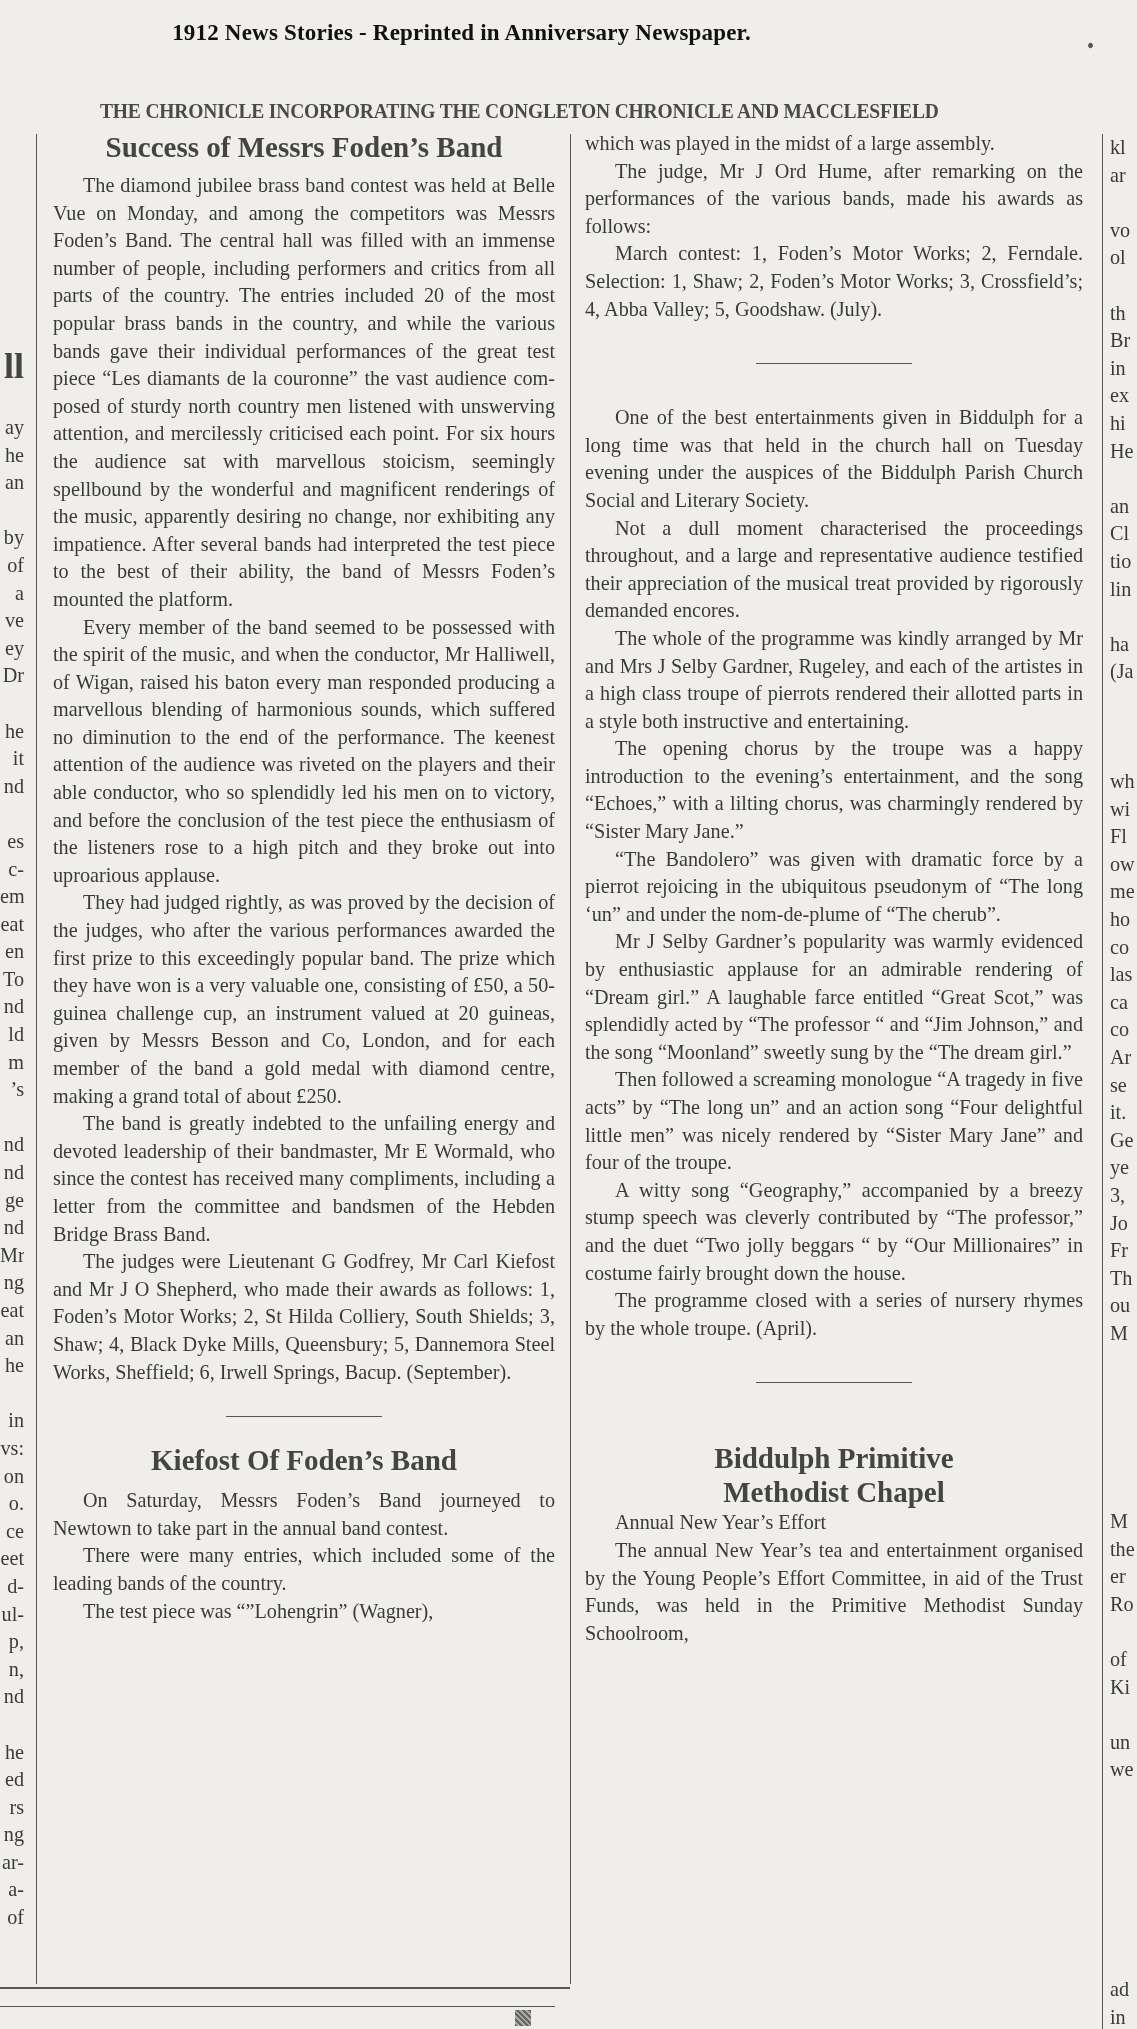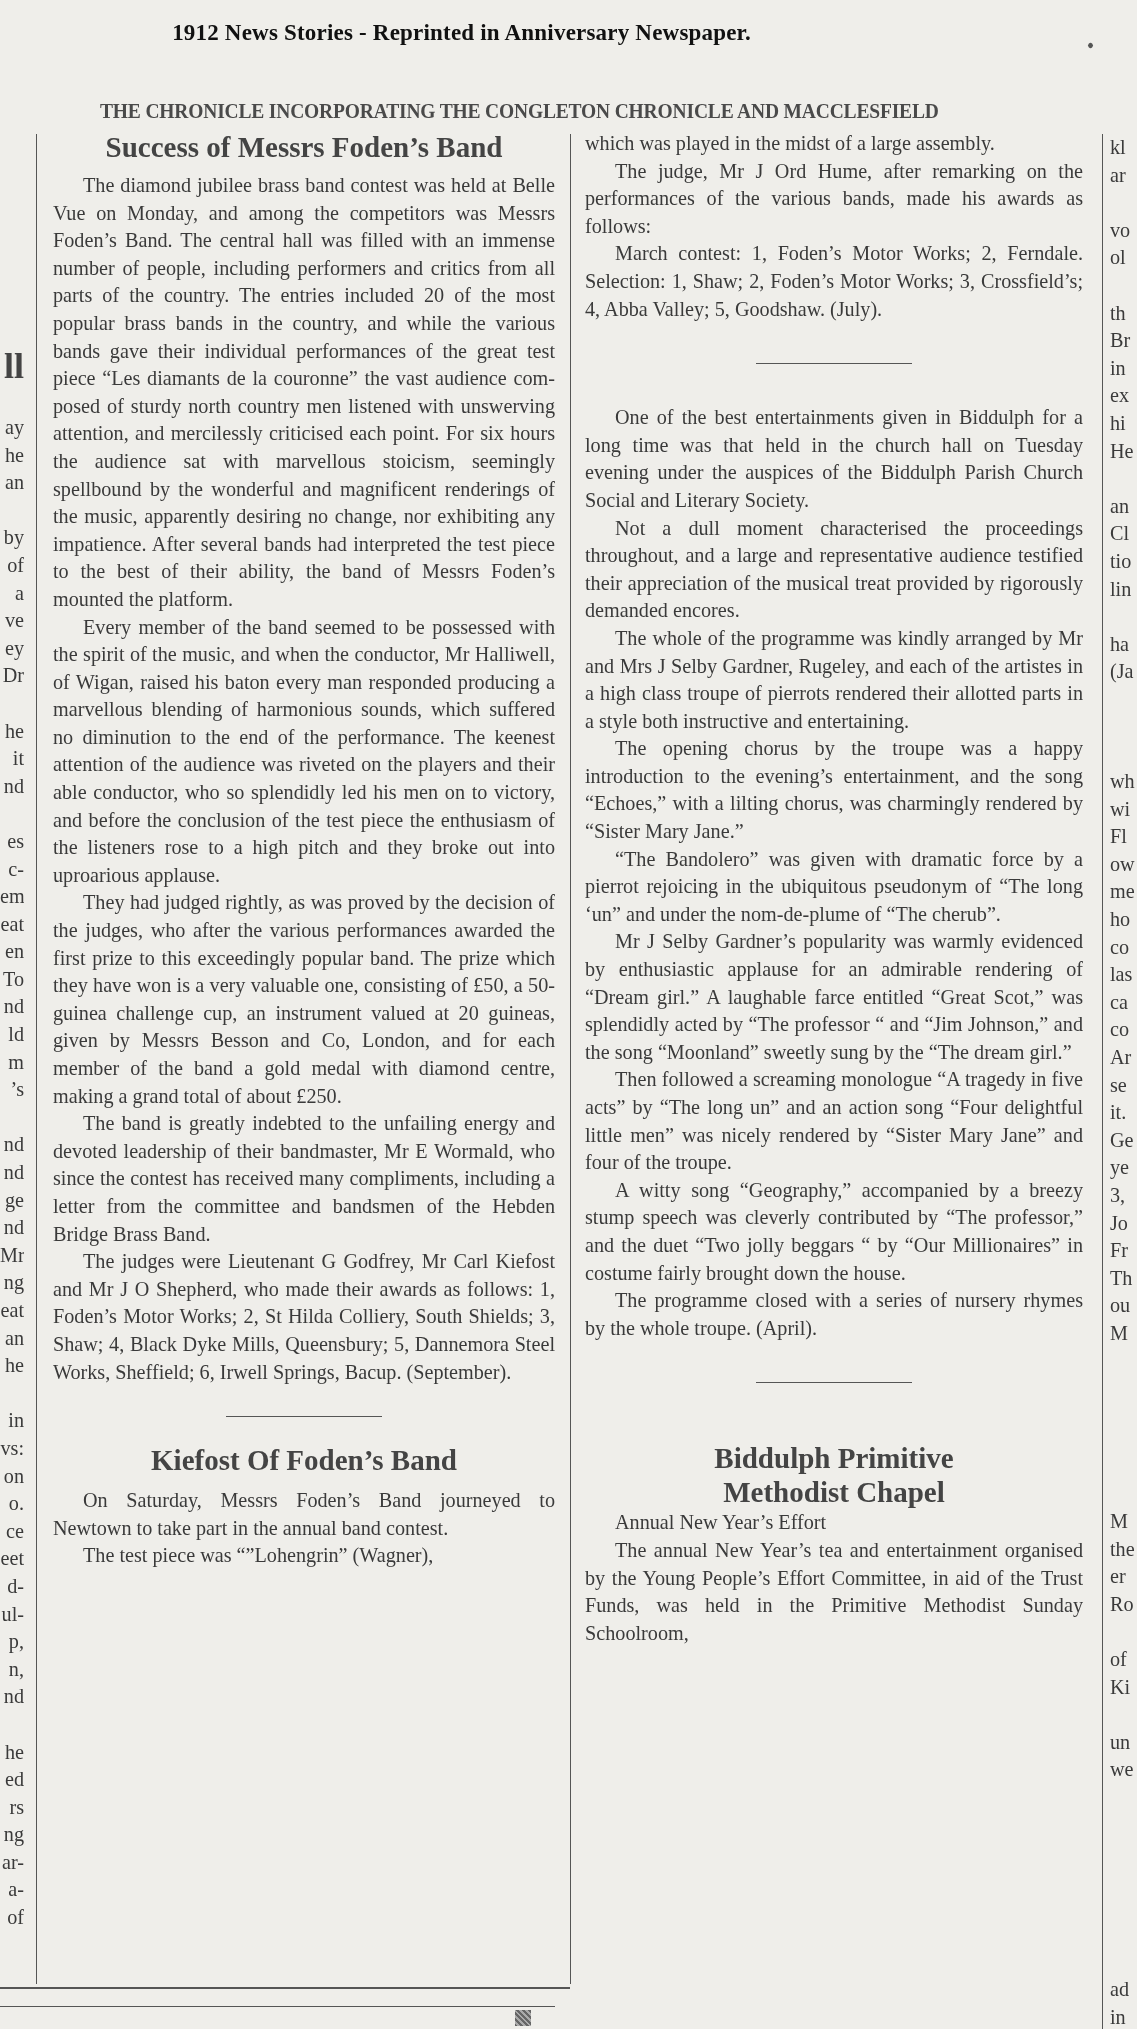--- a/index.html
+++ b/index.html
@@ -166,20 +166,21 @@
     <p>The diamond jubilee brass band contest was held at Belle Vue on Monday, and among the competitors was Messrs Foden’s Band. The cen­tral hall was filled with an immense number of people, including performers and critics from all parts of the country. The entries included 20 of the most popular brass bands in the country, and while the various bands gave their individual performances of the great test piece “Les dia­mants de la couronne” the vast audience com­posed of sturdy north country men listened with unswerving attention, and mercilessly criticised each point. For six hours the audience sat with marvellous stoicism, seemingly spellbound by the wonderful and magnificent renderings of the music, apparently desiring no change, nor exhib­iting any impatience. After several bands had interpreted the test piece to the best of their abil­ity, the band of Messrs Foden’s mounted the plat­form.</p>
     <p>Every member of the band seemed to be pos­sessed with the spirit of the music, and when the conductor, Mr Halliwell, of Wigan, raised his baton every man responded producing a marvel­lous blending of harmonious sounds, which suf­fered no diminution to the end of the perform­ance. The keenest attention of the audience was riveted on the players and their able conductor, who so splendidly led his men on to victory, and before the conclusion of the test piece the enthu­siasm of the listeners rose to a high pitch and they broke out into uproarious applause.</p>
     <p>They had judged rightly, as was proved by the decision of the judges, who after the various per­formances awarded the first prize to this exceed­ingly popular band. The prize which they have won is a very valuable one, consisting of £50, a 50-guinea challenge cup, an instrument valued at 20 guineas, given by Messrs Besson and Co, London, and for each member of the band a gold medal with diamond centre, making a grand total of about £250.</p>
     <p>The band is greatly indebted to the unfailing energy and devoted leadership of their bandmas­ter, Mr E Wormald, who since the contest has received many compliments, including a letter from the committee and bandsmen of the Hebden Bridge Brass Band.</p>
     <p>The judges were Lieutenant G Godfrey, Mr Carl Kiefost and Mr J O Shepherd, who made their awards as follows: 1, Foden’s Motor Works; 2, St Hilda Colliery, South Shields; 3, Shaw; 4, Black Dyke Mills, Queensbury; 5, Dannemora Steel Works, Sheffield; 6, Irwell Springs, Bacup. (September).</p>
   </article>
   <div class="sep" style="margin-top:30px; margin-bottom:26px;"></div>
   <article>
     <h2 class="headline" style="margin-bottom:10px;">Kiefost Of Foden’s Band</h2>
     <p>On Saturday, Messrs Foden’s Band journeyed to Newtown to take part in the annual band con­test.</p>
+    <p>There were many entries, which included some of the leading bands of the country.</p>
     <p>The test piece was “”Lohengrin” (Wagner),</p>
   </article>
 </div>
 
 <div class="col" style="left:585px; top:130px; width:498px;">
   <div>
     <p class="noindent">which was played in the midst of a large assem­bly.</p>
     <p>The judge, Mr J Ord Hume, after remarking on the performances of the various bands, made his awards as follows:</p>
     <p>March contest: 1, Foden’s Motor Works; 2, Ferndale. Selection: 1, Shaw; 2, Foden’s Motor Works; 3, Crossfield’s; 4, Abba Valley; 5, Goodshaw. (July).</p>
   </div>

